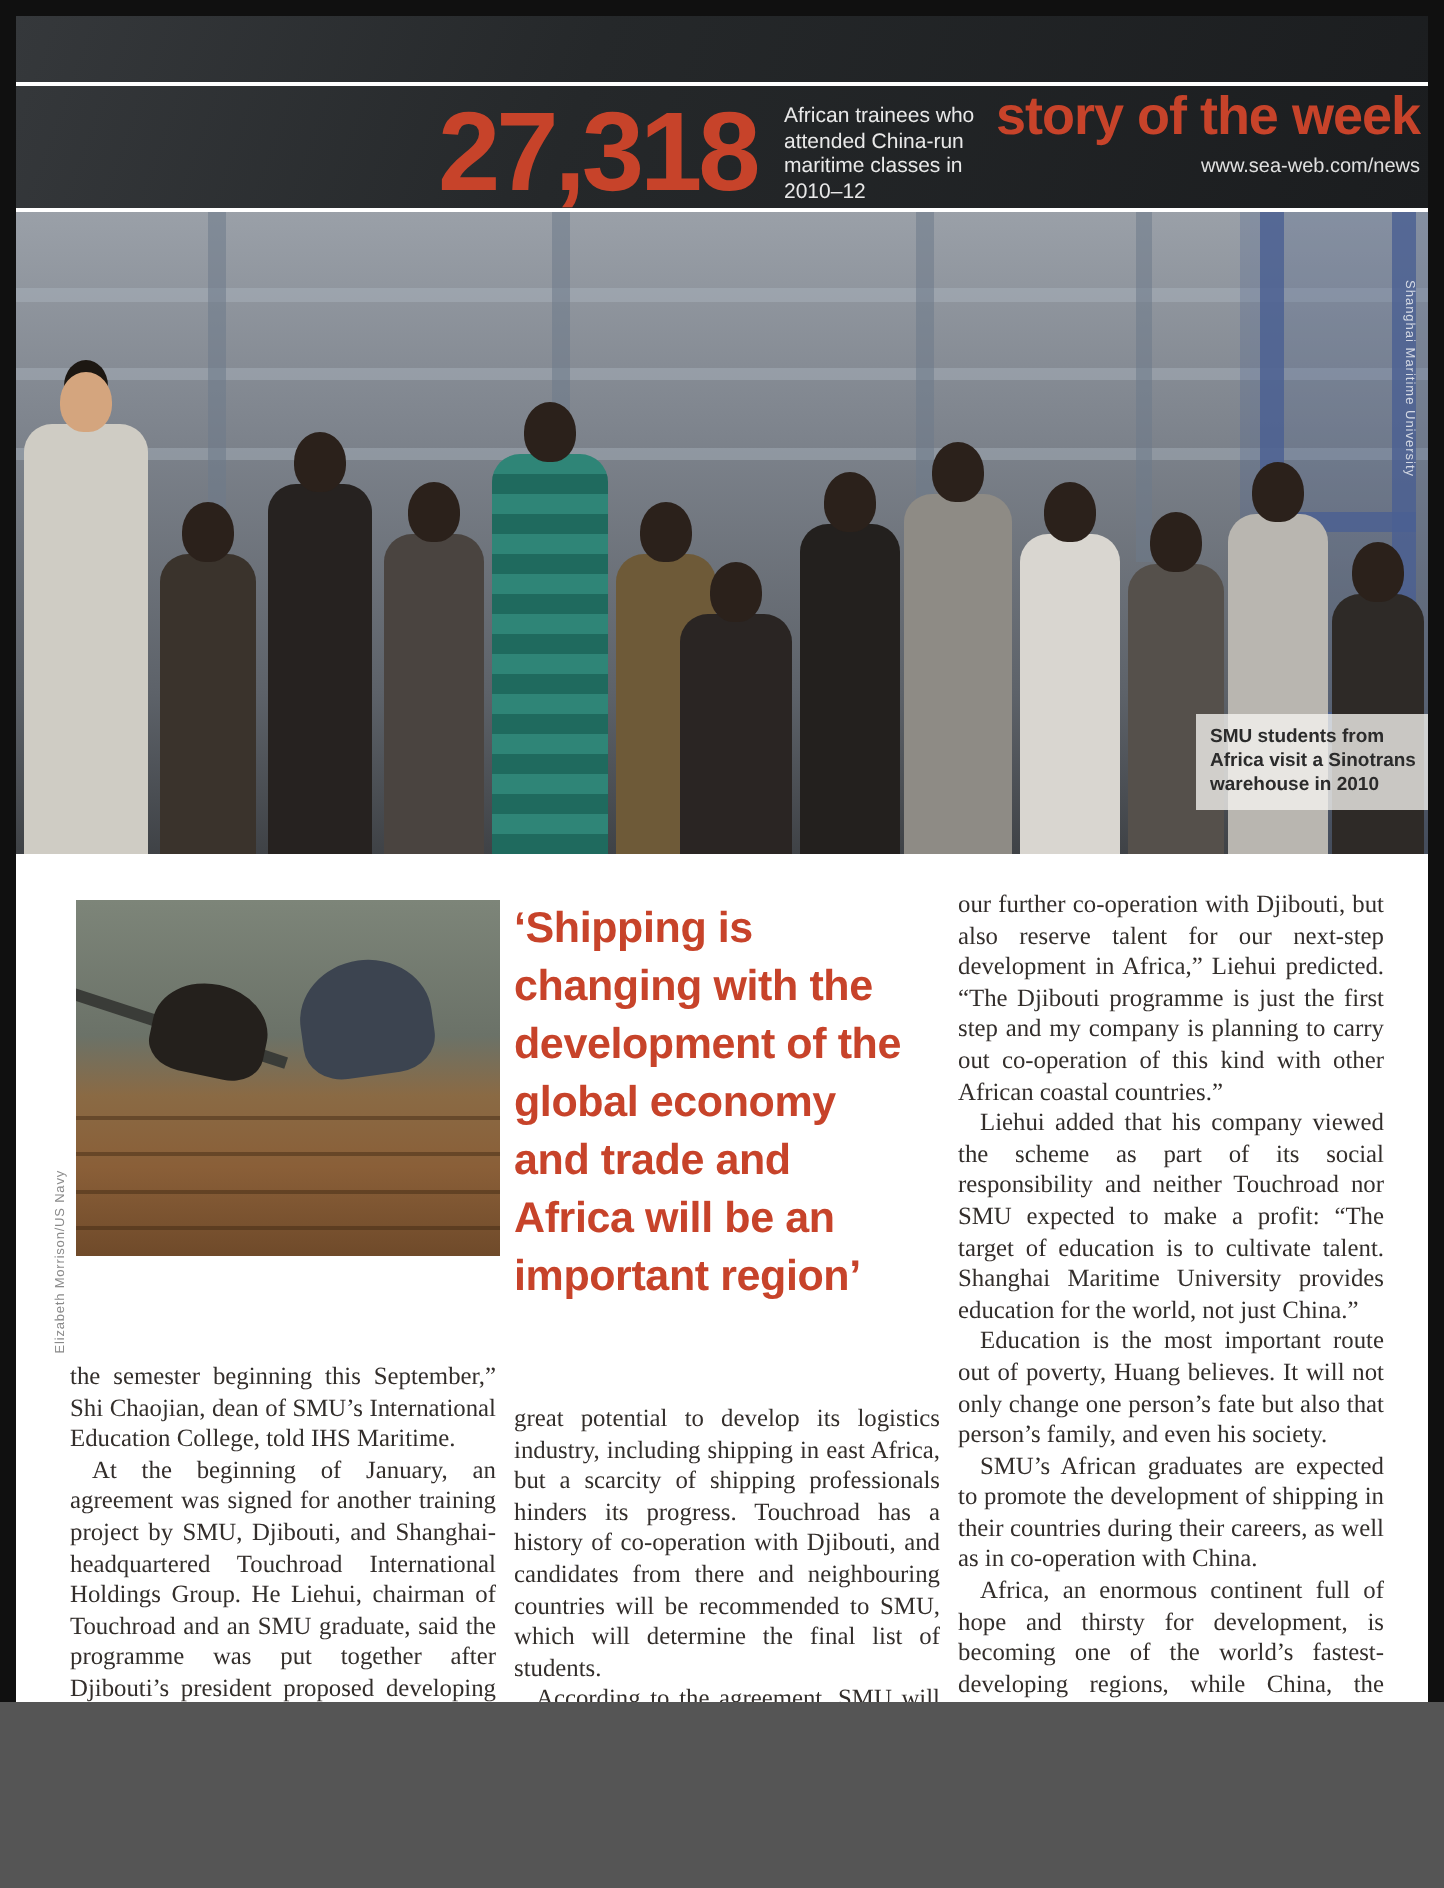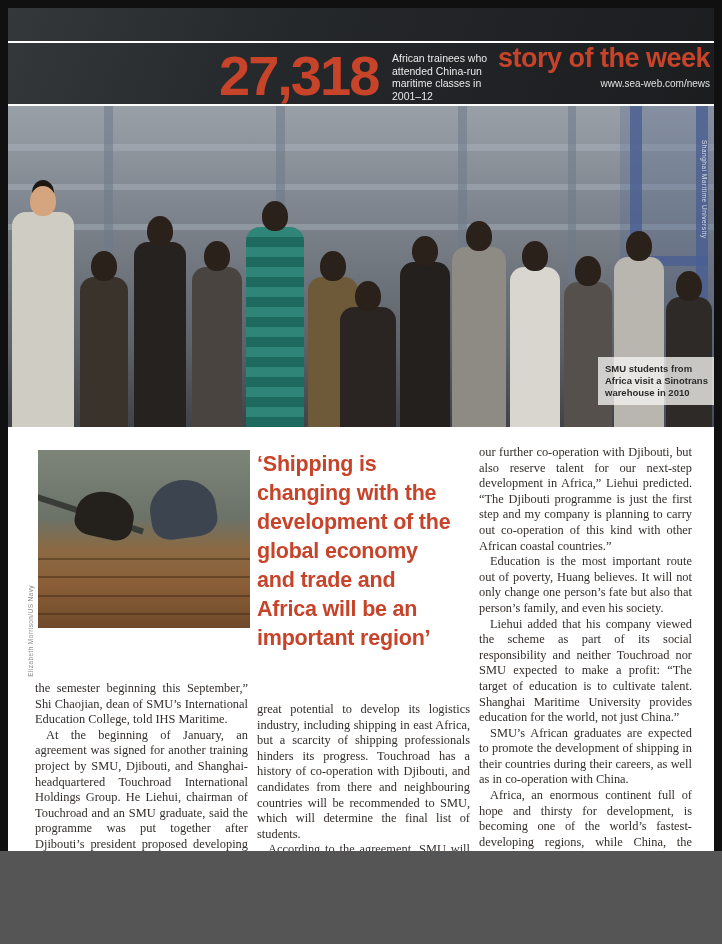--- a/index.html
+++ b/index.html
@@ -77,21 +77,21 @@
 </head>
 <body>
 
 <div class="canvas">
   <div class="page"></div>
 
   <div class="header"></div>
   <div class="rule top"></div>
   <div class="rule bottom"></div>
   <div class="stat-number">27,318</div>
-  <div class="stat-caption">African trainees who attended China-run maritime classes in 2001–12</div>
+  <div class="stat-caption">African trainees who attended China-run maritime classes in 2010–12</div>
   <div class="section-title">story of the week</div>
   <a class="section-url" href="#">www.sea-web.com/news</a>
 
   <div class="main-photo">
     <div class="beam" style="top:38px;height:7px;"></div>
     <div class="beam" style="top:78px;height:6px;"></div>
     <div class="beam" style="top:118px;height:6px;"></div>
     <div class="post" style="left:96px;width:9px;height:190px;"></div>
     <div class="post" style="left:268px;width:9px;height:185px;"></div>
     <div class="post" style="left:450px;width:9px;height:180px;"></div>
@@ -138,22 +138,22 @@
     <p class="indent">At the beginning of January, an agreement was signed for another training project by SMU, Djibouti, and Shanghai-headquartered Touchroad International Holdings Group. He Liehui, chairman of Touchroad and an SMU graduate, said the programme was put together after Djibouti’s president proposed developing the country’s logistics sector at the Fifth Ministerial Conference of the Forum on China-Africa Co-operation in 2012.</p>
     <p class="indent">Djibouti’s geographic position gives it</p>
   </div>
   <div class="col col2 body-text">
     <p>great potential to develop its logistics industry, including shipping in east Africa, but a scarcity of shipping professionals hinders its progress. Touchroad has a history of co-operation with Djibouti, and candidates from there and neighbouring countries will be recommended to SMU, which will determine the final list of students.</p>
     <p class="indent">According to the agreement, SMU will offer two years of professional training for Djibouti students, with the first batch of at least 10 cadets beginning training in September. Funding will be jointly provided by Djibouti’s government and Touchroad.</p>
 
   </div>
   <div class="col col3 body-text">
     <p>our further co-operation with Djibouti, but also reserve talent for our next-step development in Africa,” Liehui predicted. “The Djibouti programme is just the first step and my company is planning to carry out co-operation of this kind with other African coastal countries.”</p>
+    <p class="indent">Liehui added that his company viewed the scheme as part of its social responsibility and neither Touchroad nor SMU expected to make a profit: “The target of education is to cultivate talent. Shanghai Maritime University provides education for the world, not just China.”</p>
     <p class="indent">Education is the most important route out of poverty, Huang believes. It will not only change one person’s fate but also that person’s family, and even his society.</p>
-    <p class="indent">Liehui added that his company viewed the scheme as part of its social responsibility and neither Touchroad nor SMU expected to make a profit: “The target of education is to cultivate talent. Shanghai Maritime University provides education for the world, not just China.”</p>
     <p class="indent">SMU’s African graduates are expected to promote the development of shipping in their countries during their careers, as well as in co-operation with China.</p>
     <p class="indent"><span>Africa, an enormous continent full of hope and thirsty for development, is becoming one of the world’s fastest-developing regions, while China, the world’s largest developing country, is maintaining its pace of growth. With increasing common interests and mutual needs, both see even greater opportunities for co-operation in the future.</span><span class="endmark"></span></p>
   </div>
 
   <a class="contact-email" href="#">&gt; angela.yu@ihs.com.</a>
   <div class="footer">
     <div class="item">6 February 2014</div>
     <div class="sep"></div>
     <div class="item">IHS Maritime Touchroad</div>
     <div class="sep"></div>

